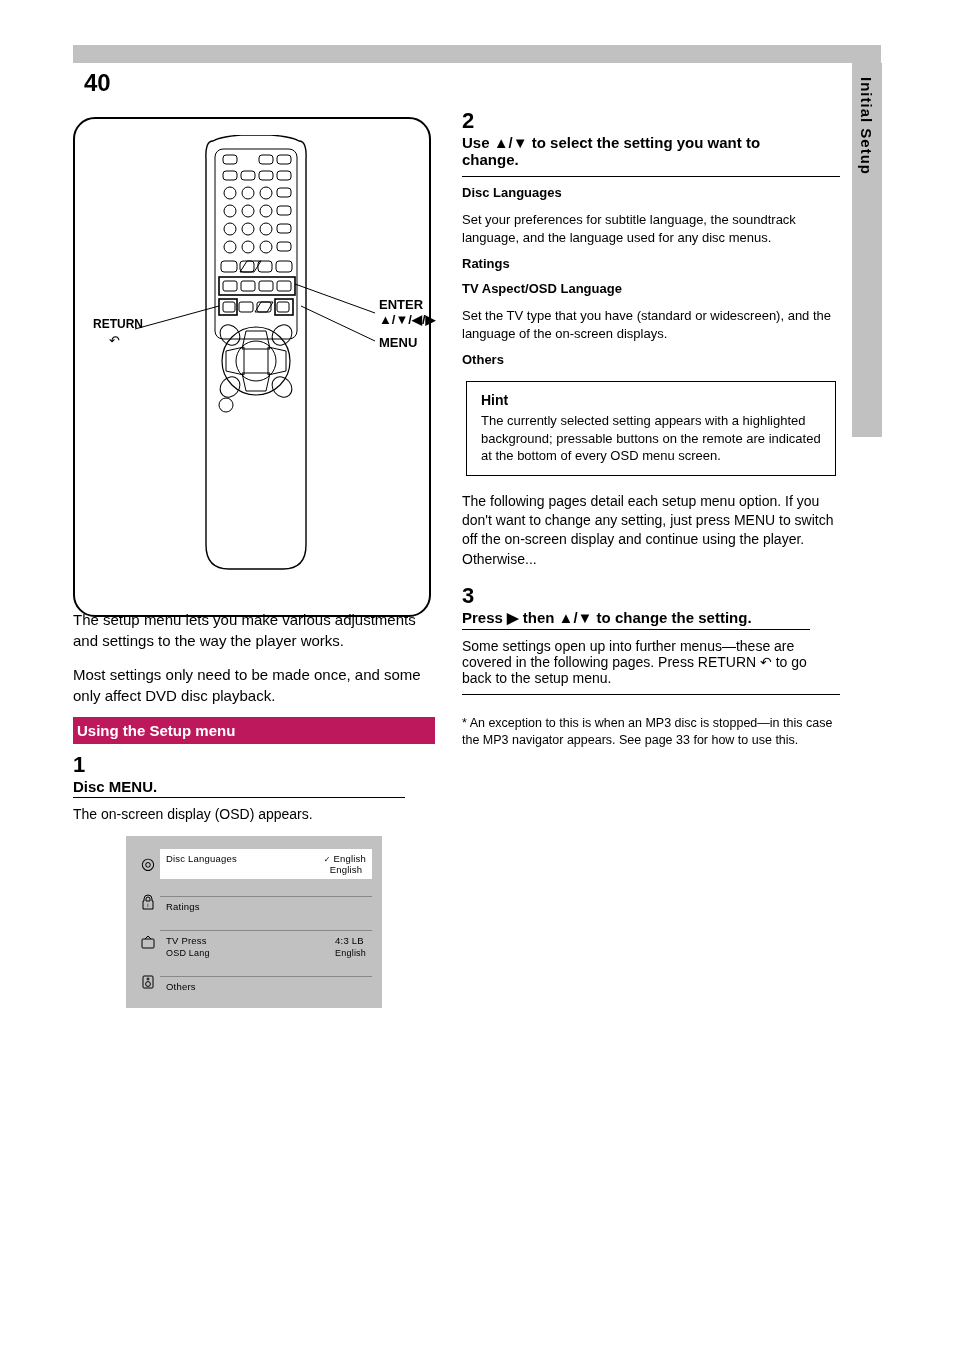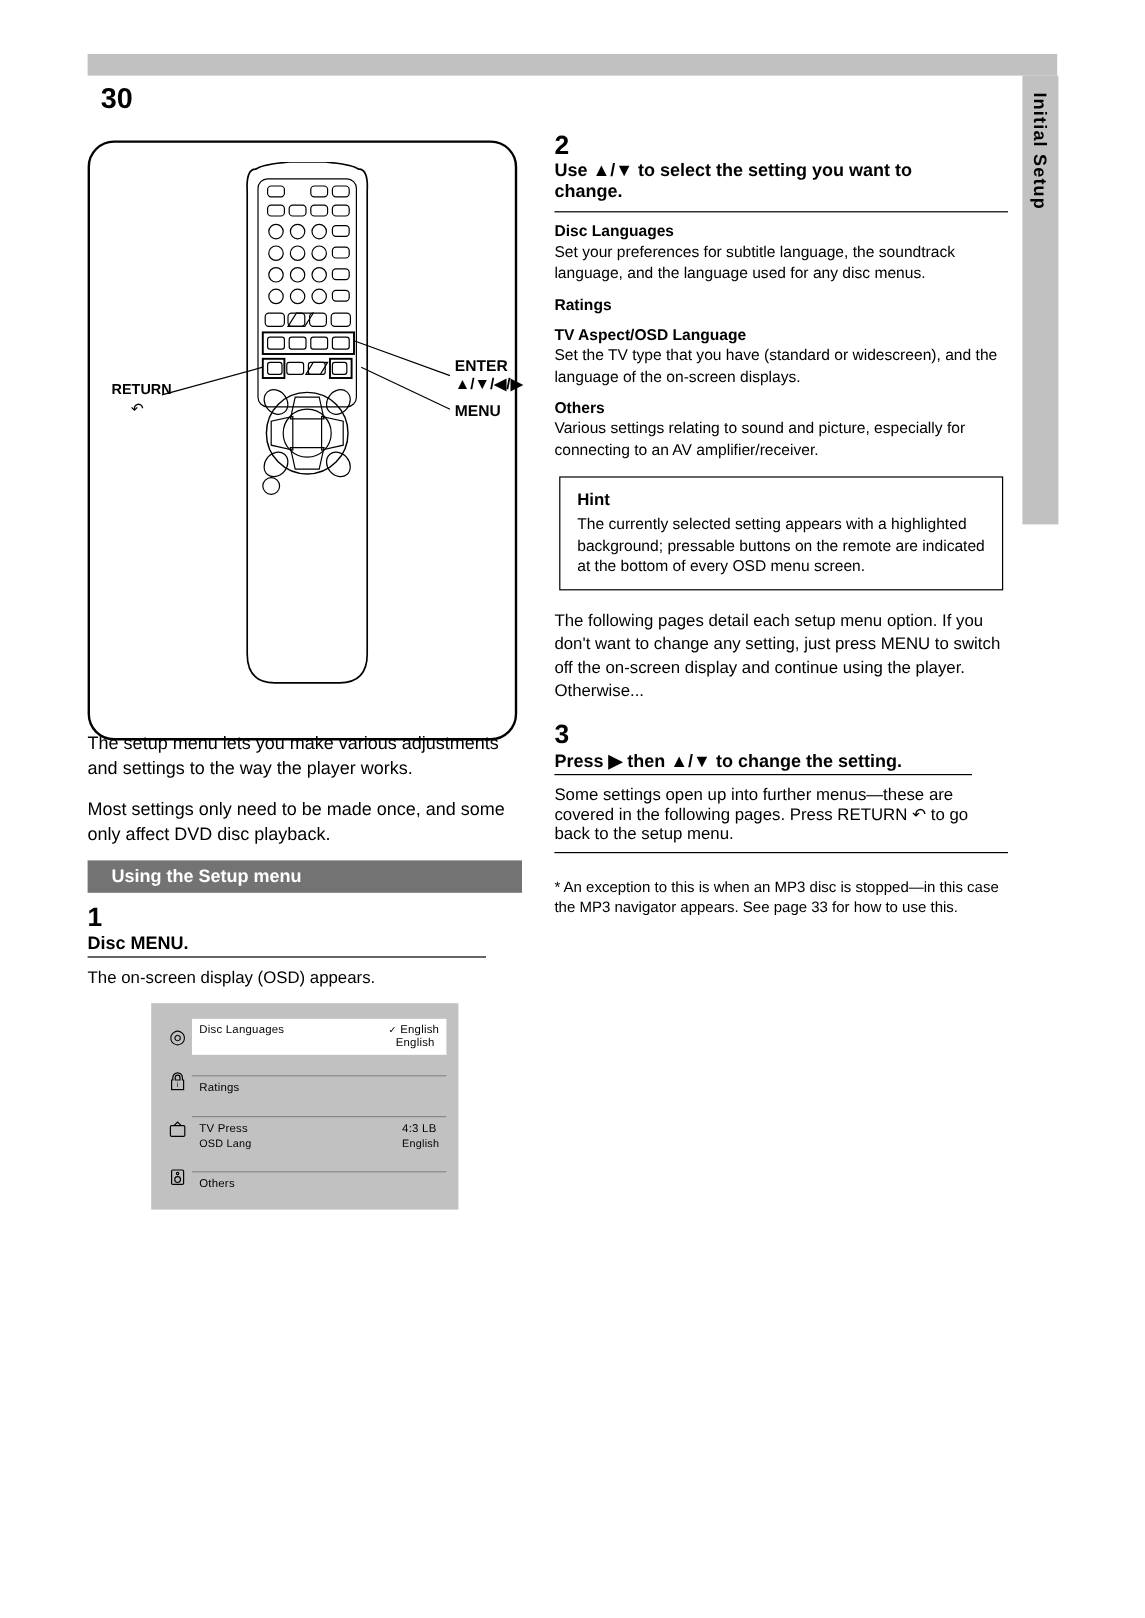--- a/index.html
+++ b/index.html
@@ -108,24 +108,24 @@
     top: 108px;
     width: 378px;
   }
 
   p { font-size: 14px; line-height: 1.38; margin-bottom: 6px; }
   .small { font-size: 12.5px; line-height: 1.35; }
   .large { font-size: 15px; }
   .bold { font-weight: bold; }
 
   .setup-heading {
-    background: #737373;
+    background: #be185d;
     color: #fff;
     font-weight: bold;
-    padding: 5px 20px;
+    padding: 5px 4px;
     font-size: 15px;
     margin-top: 10px;
     margin-bottom: 4px;
   }
 
   .step-num {
     font-size: 22px;
     font-weight: bold;
     display: inline-block;
     width: 28px;
@@ -175,35 +175,35 @@
   .osd-sub {
     margin-top: 2px;
     display: block;
     font-size: 9px;
   }
 
   .right-rule { border-top: 1px solid #000; margin: 4px 0 8px 0; }
 
   .setting-block { margin: 6px 0 10px 0; }
   .setting-block .hdr { font-weight: bold; font-size: 13px; }
-  .setting-block .body { font-size: 13px; line-height: 1.35; margin-top: 1px; }
+  .setting-block .body { font-size: 13px; line-height: 1.35; margin-top: 11px; }
 
   .hint-box {
     border: 1px solid #000;
     padding: 10px 14px;
     margin: 14px 4px;
   }
   .hint-title { font-weight: bold; font-size: 14px; margin-bottom: 4px; }
   .hint-body { font-size: 13px; line-height: 1.35; }
 </style>
 </head>
 <body>
 
 <div class="top-bar"></div>
-<div class="page-num">30</div>
+<div class="page-num">40</div>
 <div class="section-tab">
   <span>Initial Setup</span>
 </div>
 
 <div class="remote-box">
   <svg class="remote-svg" viewBox="0 0 110 440">
 
     <path d="M12 6 Q4 6 5 24 L5 410 Q5 434 28 434 L82 434 Q105 434 105 410 L105 24 Q106 6 98 6 Q92 2 70 0 L40 0 Q18 2 12 6 Z" fill="#fff" stroke="#000" stroke-width="1.4"></path>
 
     <rect x="14" y="14" width="82" height="190" rx="8" fill="none" stroke="#000" stroke-width="1"></rect>
@@ -383,21 +383,20 @@
     <div class="hdr">Ratings</div>
   </div>
 
   <div class="setting-block">
     <div class="hdr">TV Aspect/OSD Language</div>
     <div class="body">Set the TV type that you have (standard or widescreen), and the language of the on-screen displays.</div>
   </div>
 
   <div class="setting-block">
     <div class="hdr">Others</div>
-    <div class="body">Various settings relating to sound and picture, especially for connecting to an AV amplifier/receiver.</div>
   </div>
 
   <div class="hint-box">
     <div class="hint-title">Hint</div>
     <div class="hint-body">The currently selected setting appears with a highlighted background; pressable buttons on the remote are indicated at the bottom of every OSD menu screen.</div>
   </div>
 
   <p style="margin-top:16px">The following pages detail each setup menu option. If you don't want to change any setting, just press MENU to switch off the on-screen display and continue using the player. Otherwise...</p>
 
   <div class="step-row" style="margin-top:14px">

